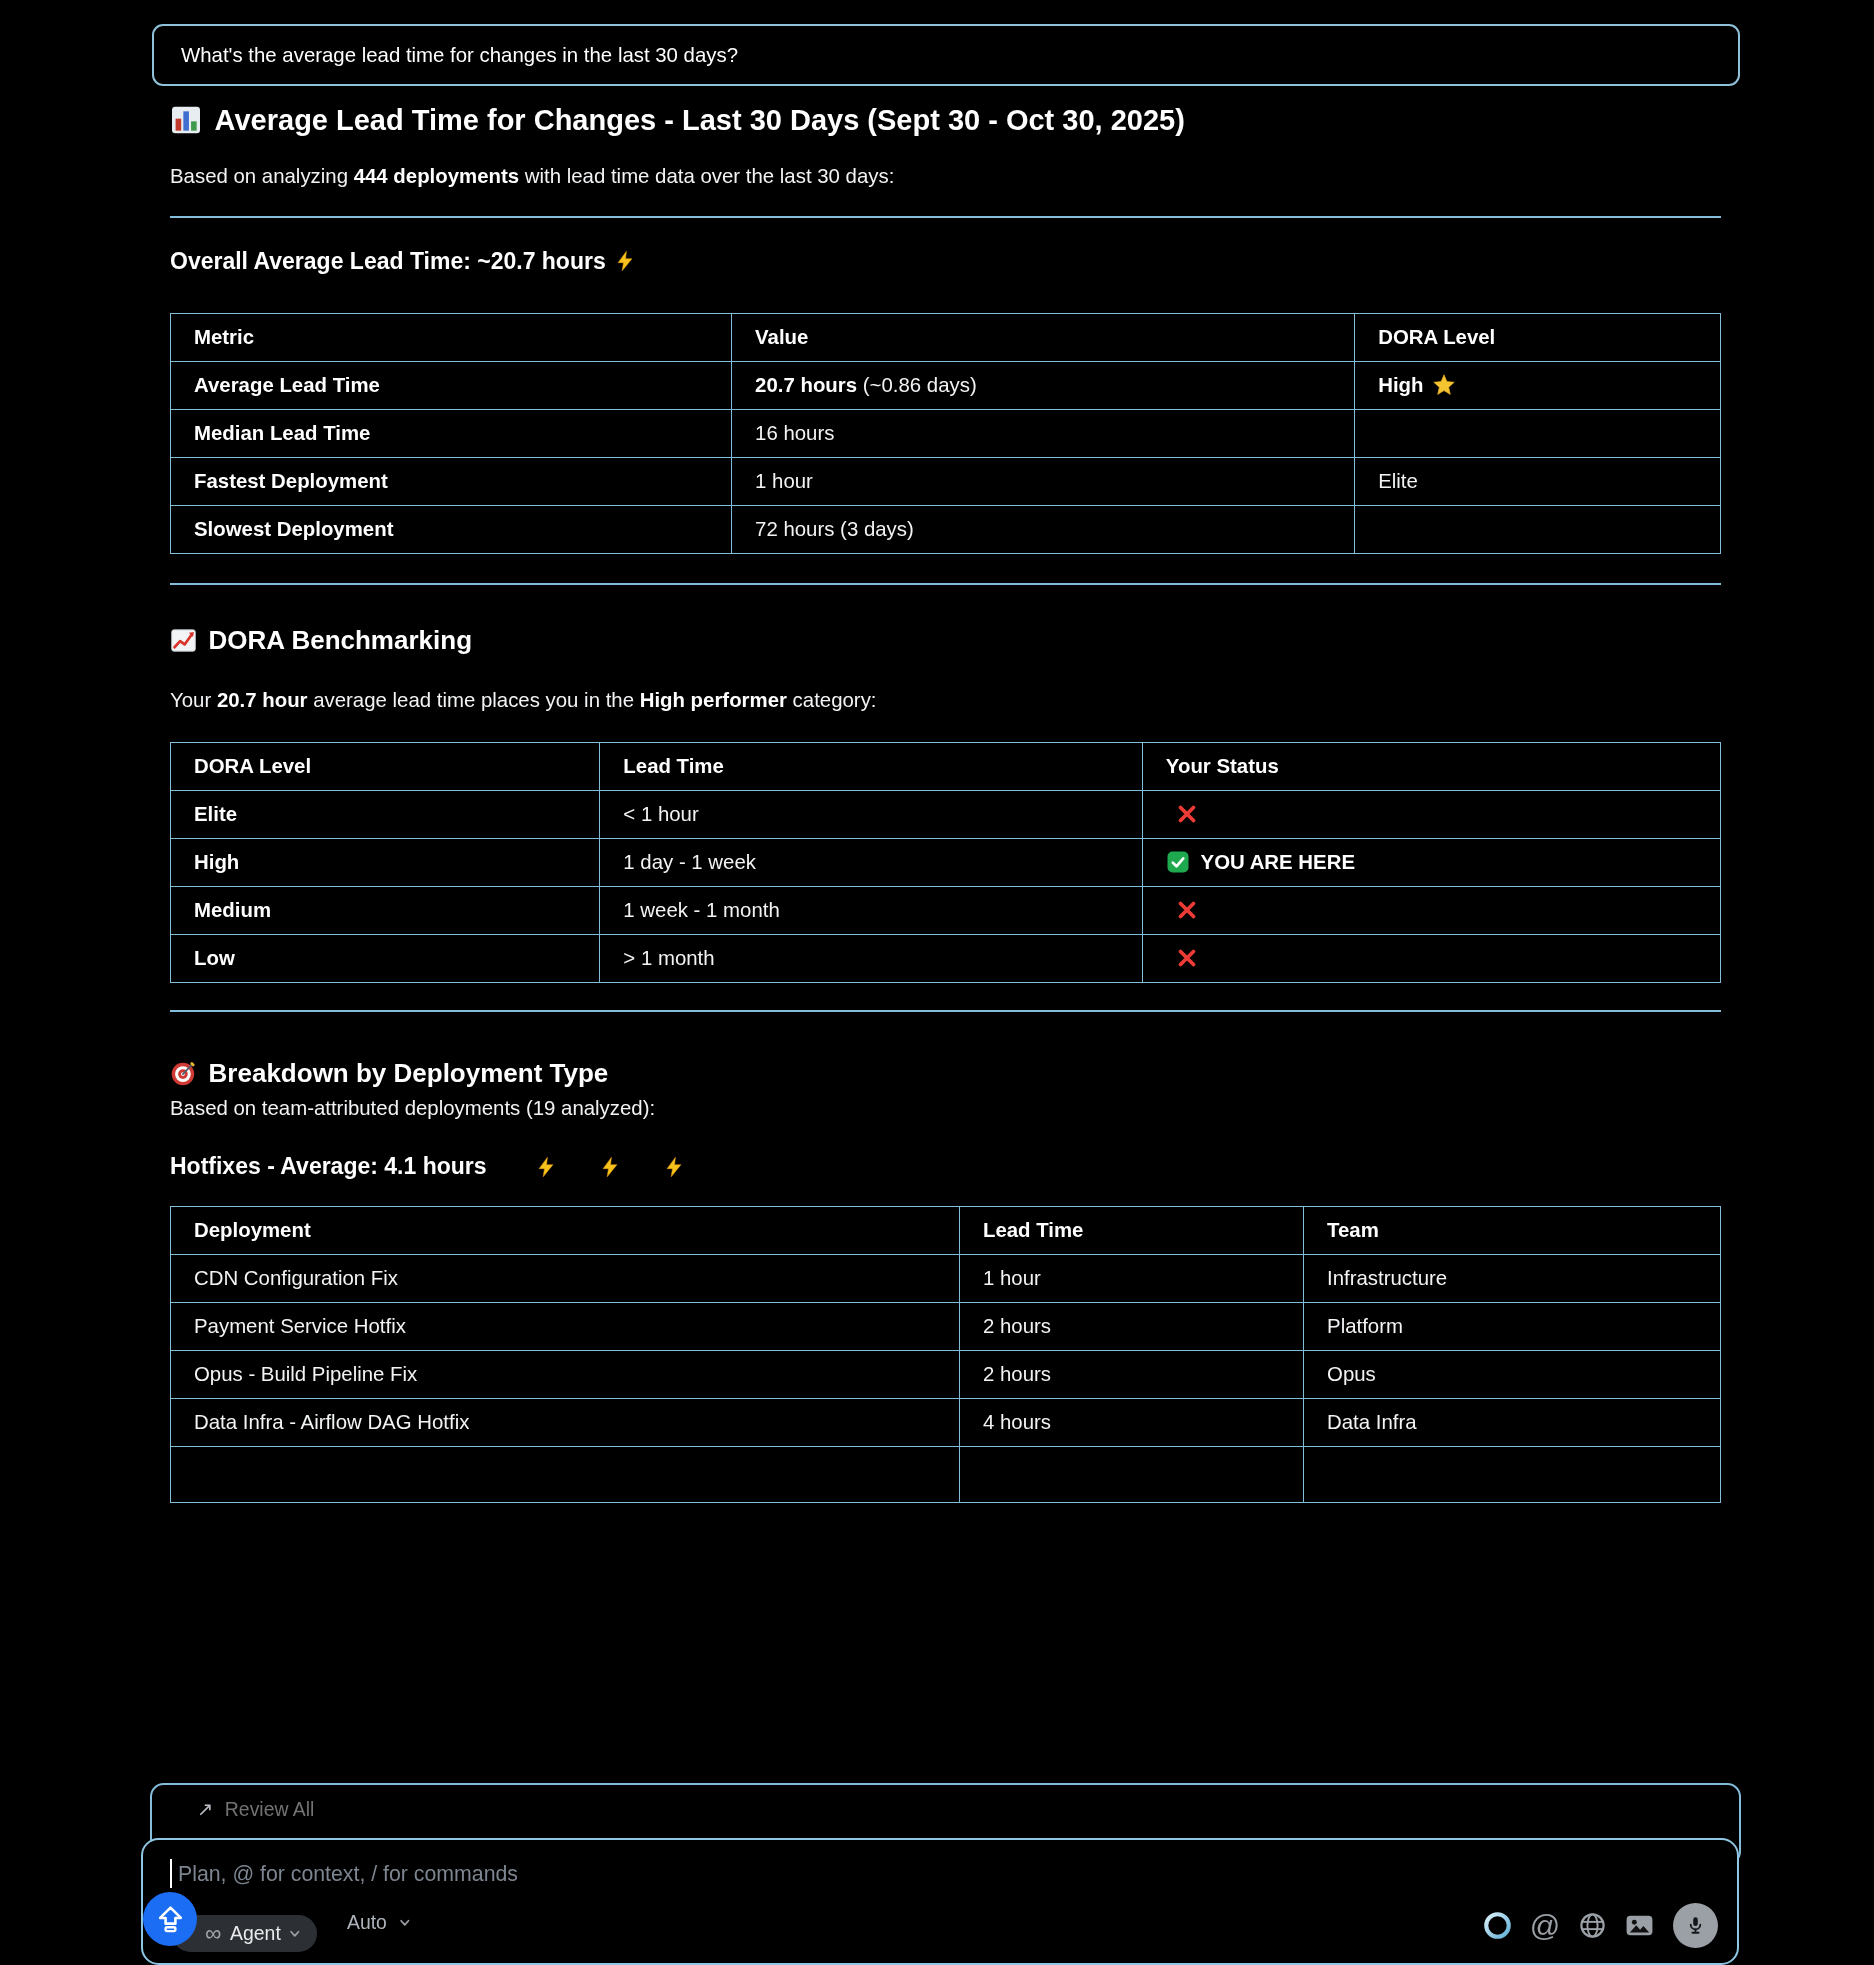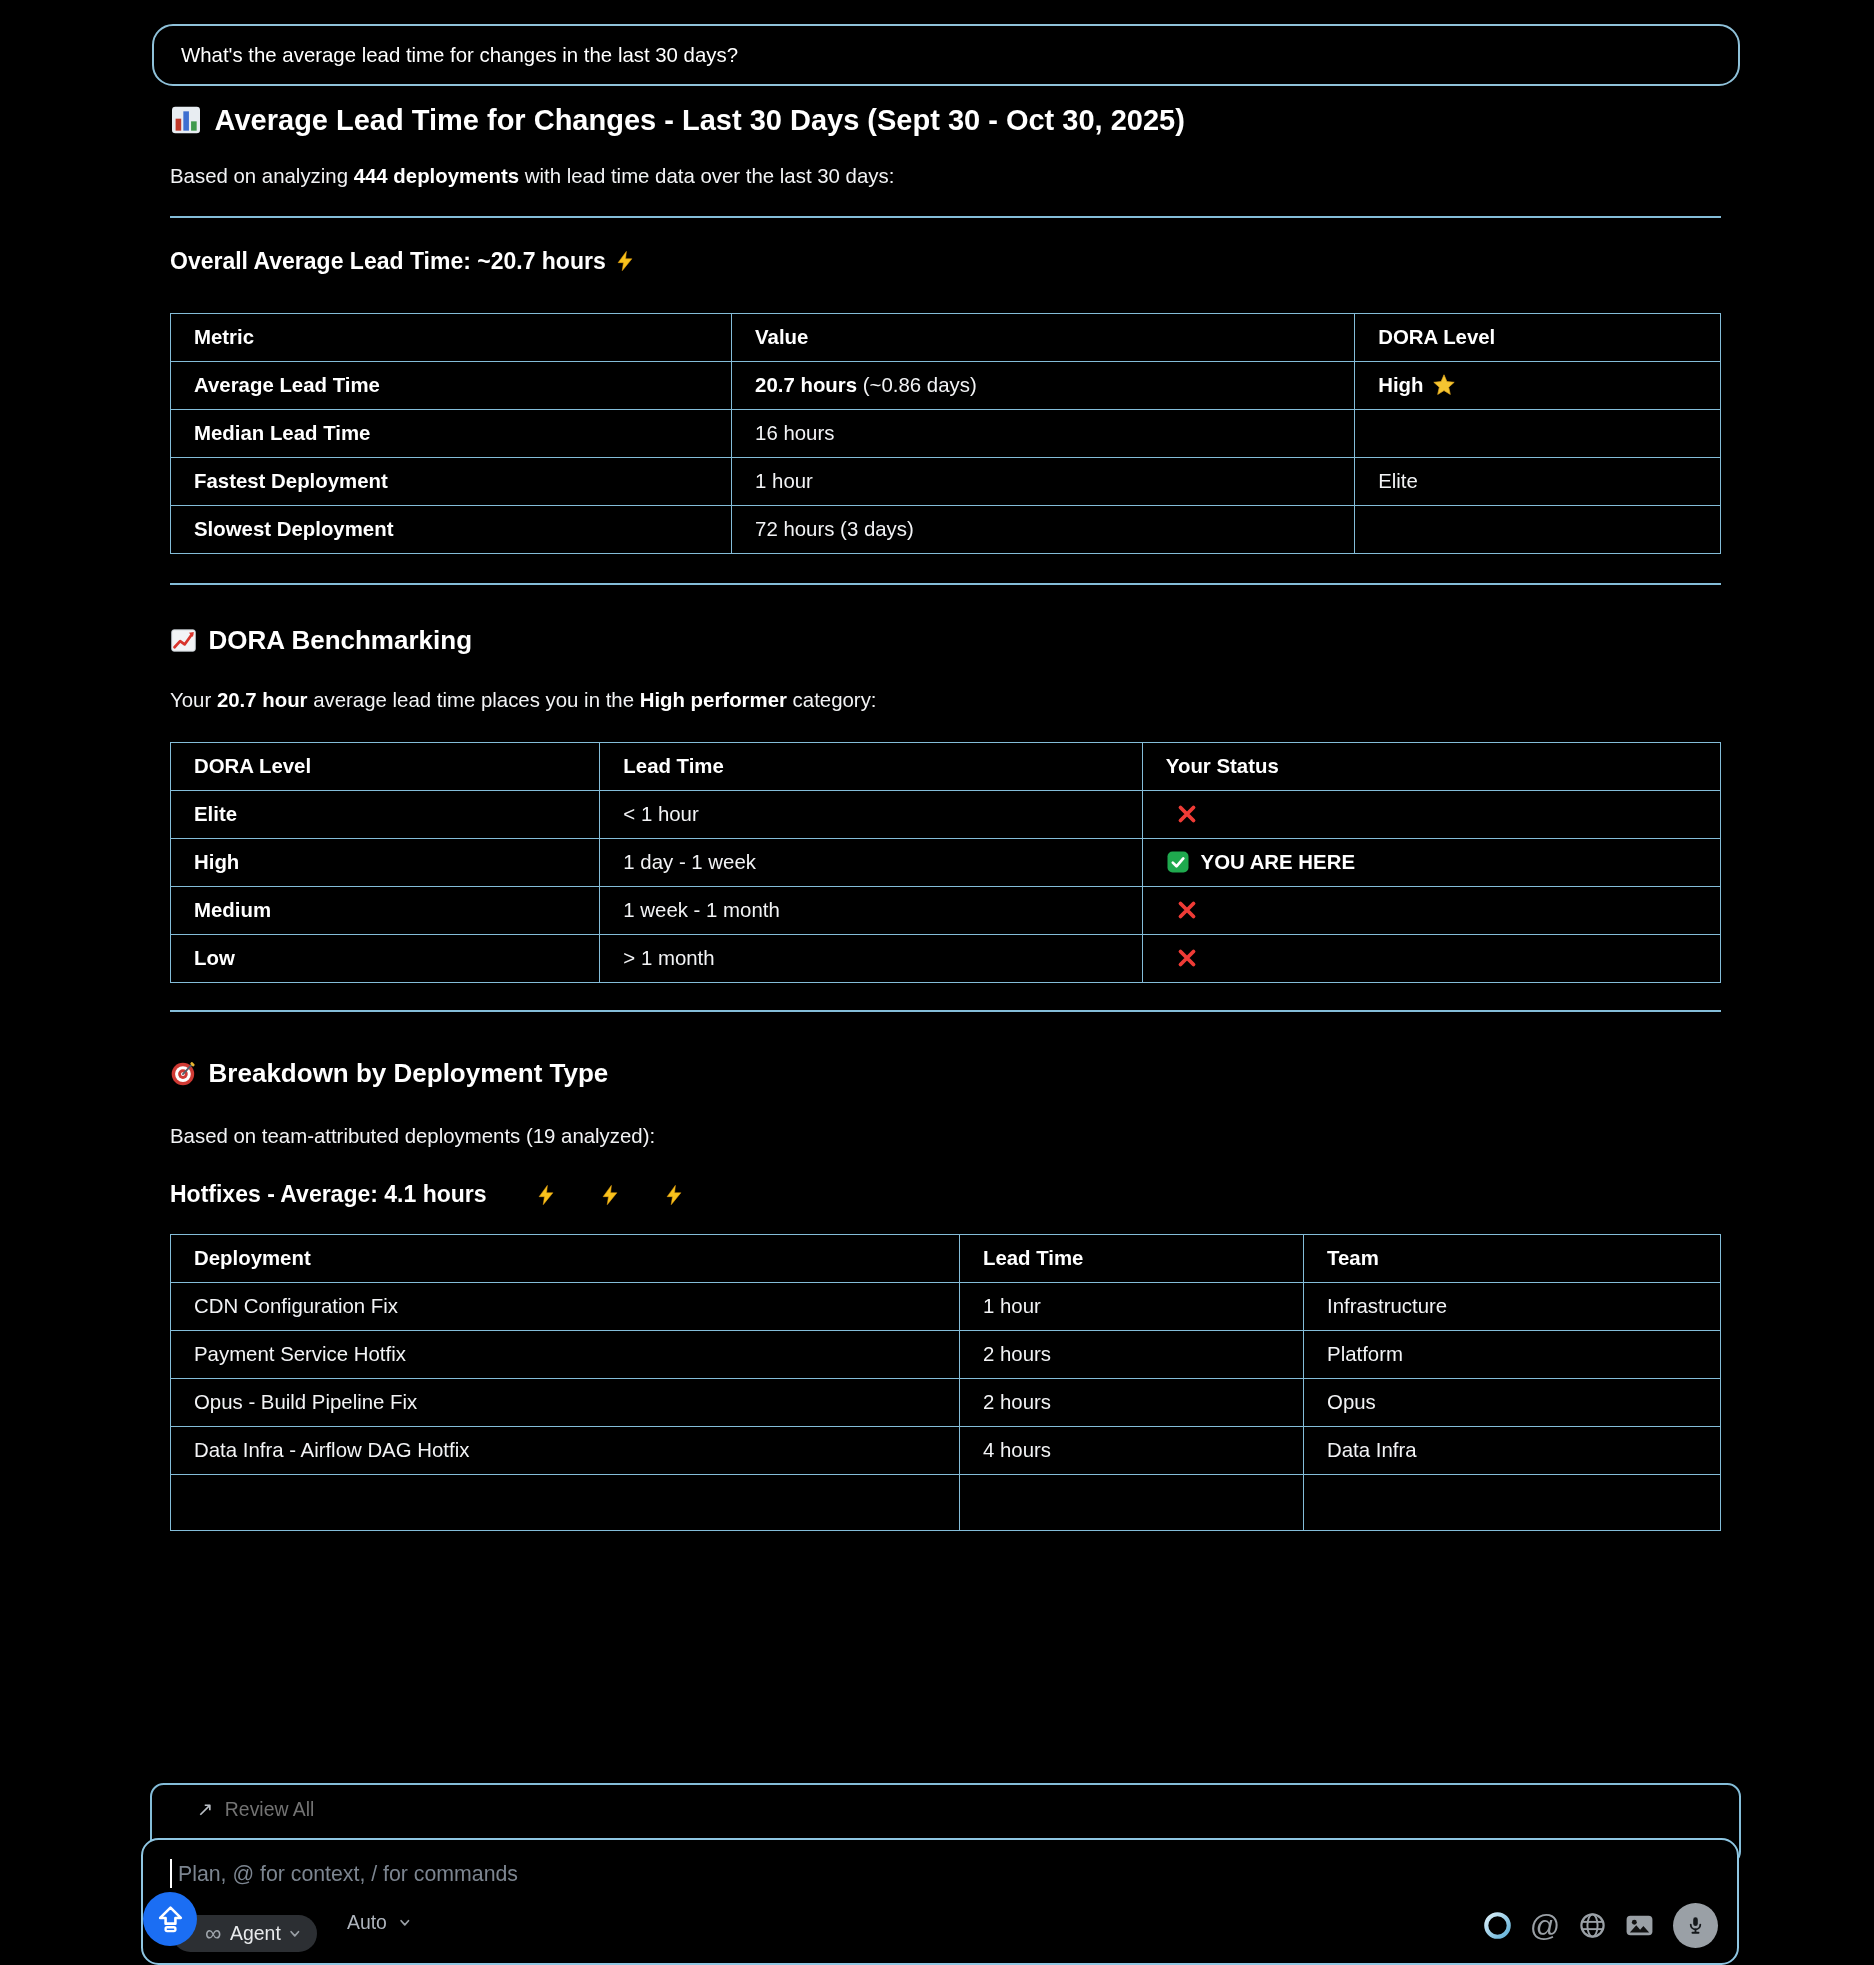--- a/index.html
+++ b/index.html
@@ -8,40 +8,40 @@
     --text:#f2f3f5;
     --muted:#7c8590;
   }
   *{margin:0;padding:0;box-sizing:border-box;}
   html,body{width:1875px;height:1966px;background:var(--bg);overflow:hidden;
     font-family:"Liberation Sans","DejaVu Sans",sans-serif;color:var(--text);}
   #page{position:relative;width:1875px;height:1966px;}
 
   
   .question-box{margin:24px 135px 0 152px;height:62px;border:2.4px solid #8fc1d9;
-    border-radius:21px;display:flex;align-items:center;padding:0 27px;font-size:20.4px;color:#fff;}
+    border-radius:11px;display:flex;align-items:center;padding:0 27px;font-size:20.4px;color:#fff;}
   h1{margin:15.5px 0 0 170px;font-size:29px;line-height:37px;font-weight:700;color:#fff;display:flex;align-items:center;}
   h2{margin-left:170px;font-size:26px;line-height:33px;font-weight:700;color:#fff;display:flex;align-items:center;}
   h3{margin-left:170px;font-size:23px;line-height:29px;font-weight:700;color:#fff;display:flex;align-items:center;}
   p.body{margin-left:170px;font-size:20.4px;line-height:25px;color:var(--text);}
   p.body strong, td strong{font-weight:700;color:#fff;}
   hr.divider{border:none;border-top:2.4px solid var(--accent);width:1551px;margin:0 0 0 170px;}
 
   
   #intro-p{margin-top:25px;}
   #hr1{margin-top:27px;}
   #overall-heading{margin-top:29px;}
   #metrics-table{margin-top:37px;}
   #hr2{margin-top:29px;}
   #dora-heading{margin-top:39px;}
   #dora-p{margin-top:31px;}
   #dora-table{margin-top:29px;}
   #hr3{margin-top:27px;}
   #breakdown-heading{margin-top:45px;}
-  #breakdown-p{margin-top:34px;}
+  #breakdown-p{margin-top:6px;}
   #hotfixes-heading{margin-top:31px;gap:40px;}
   #hotfixes-table{margin-top:25px;}
 
   
   table{border-collapse:collapse;table-layout:fixed;width:1551px;margin-left:170px;}
   th,td{border:1.9px solid var(--accent);padding:11px 23px;font-size:20.4px;line-height:25px;
     text-align:left;vertical-align:middle;color:var(--text);overflow:hidden;white-space:nowrap;}
   th{font-weight:700;color:#fff;}
   tr.partial td{height:56px;padding:0 23px;}
 

